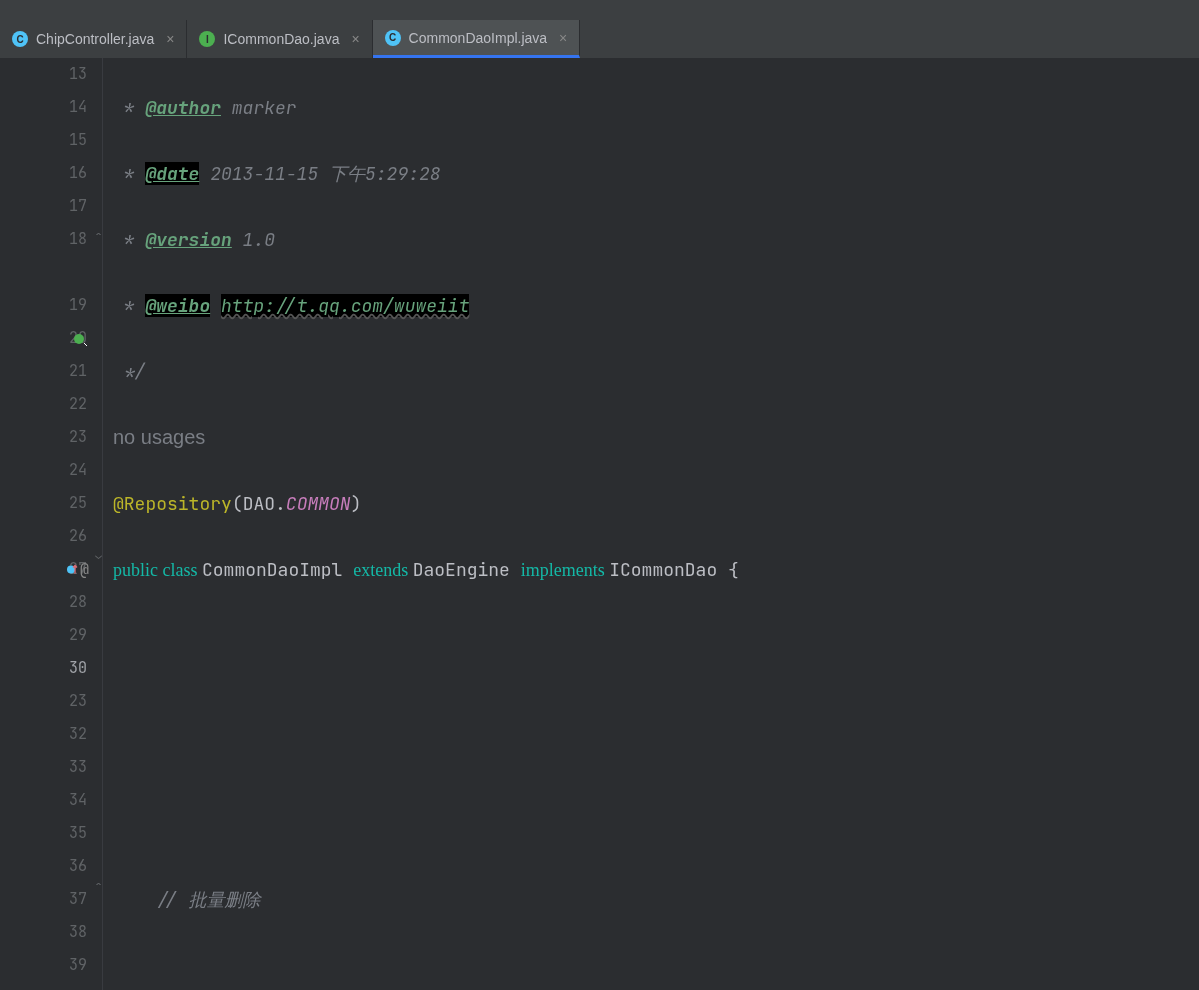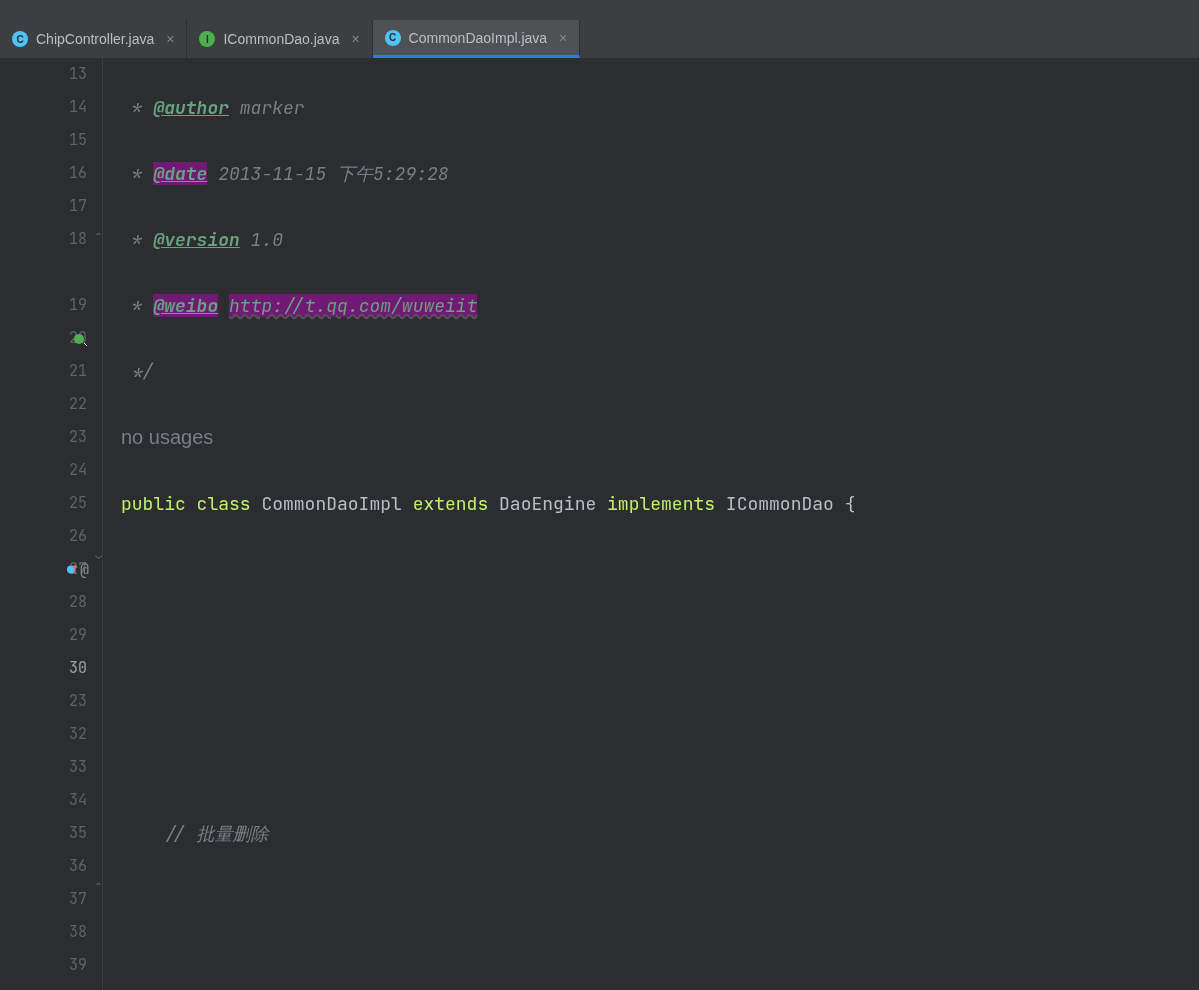--- a/index.html
+++ b/index.html
@@ -102,28 +102,27 @@
 }
 .code {
   flex: 1;
   padding-left: 10px;
   line-height: 33px;
   white-space: pre;
   font-size: 18px;
 }
 .code-line {
   height: 33px;
-  margin-left: 8px;
 }
 .c-comment { color: #7a7e85; font-style: italic; }
 .c-doctag { color: #67a37c; font-style: italic; font-weight: bold; text-decoration: underline; }
-.c-doctag-bg { background: #701a75; text-align: center; }
+.c-doctag-bg { background: #000000; text-align: center; }
 .c-link { color: #67a37c; font-style: italic; text-decoration: underline wavy #555; }
 .c-anno { color: #bbb529; }
-.c-keyword { color: #bef264; }
+.c-keyword { color: #14b8a6; font-family: Liberation Serif, serif; }
 .c-static { color: #c77dbb; font-style: italic; }
 .c-hint { color: #7a7e85; font-family: -apple-system, sans-serif; font-size: 20px; }
 svg { display: block; }
 </style>
 </head>
 <body>
 
 <div class="top-bar"></div>
 
 <div class="tabs">
@@ -197,20 +196,21 @@
     <div class="fold-mark" style="top:820px;">⌃</div>
   </div>
 
   <div class="code">
 <div class="code-line"><span class="c-comment"> * </span><span class="c-comment c-doctag">@author</span><span class="c-comment"> marker</span></div>
 <div class="code-line"><span class="c-comment"> * </span><span class="c-comment c-doctag c-doctag-bg">@date</span><span class="c-comment"> 2013-11-15 下午5:29:28</span></div>
 <div class="code-line"><span class="c-comment"> * </span><span class="c-comment c-doctag">@version</span><span class="c-comment"> 1.0</span></div>
 <div class="code-line"><span class="c-comment"> * </span><span class="c-comment c-doctag c-doctag-bg">@weibo</span><span class="c-comment"> </span><span class="c-link c-doctag-bg">http://t.qq.com/wuweiit</span></div>
 <div class="code-line"><span class="c-comment"> */</span></div>
 <div class="code-line"><span class="c-hint">no usages</span></div>
+<div class="code-line"><span class="c-anno">@Repository</span><span>(</span><span>DAO.</span><span class="c-static">COMMON</span><span>)</span></div>
 <div class="code-line"><span class="c-keyword">public </span><span class="c-keyword">class </span><span>CommonDaoImpl </span><span class="c-keyword">extends </span><span>DaoEngine </span><span class="c-keyword">implements </span><span>ICommonDao </span><span>{</span></div>
 <div class="code-line"></div>
 <div class="code-line"></div>
 <div class="code-line"></div>
 <div class="code-line"></div>
 <div class="code-line"><span class="c-comment">    // 批量删除</span></div>
 
 
 
 

